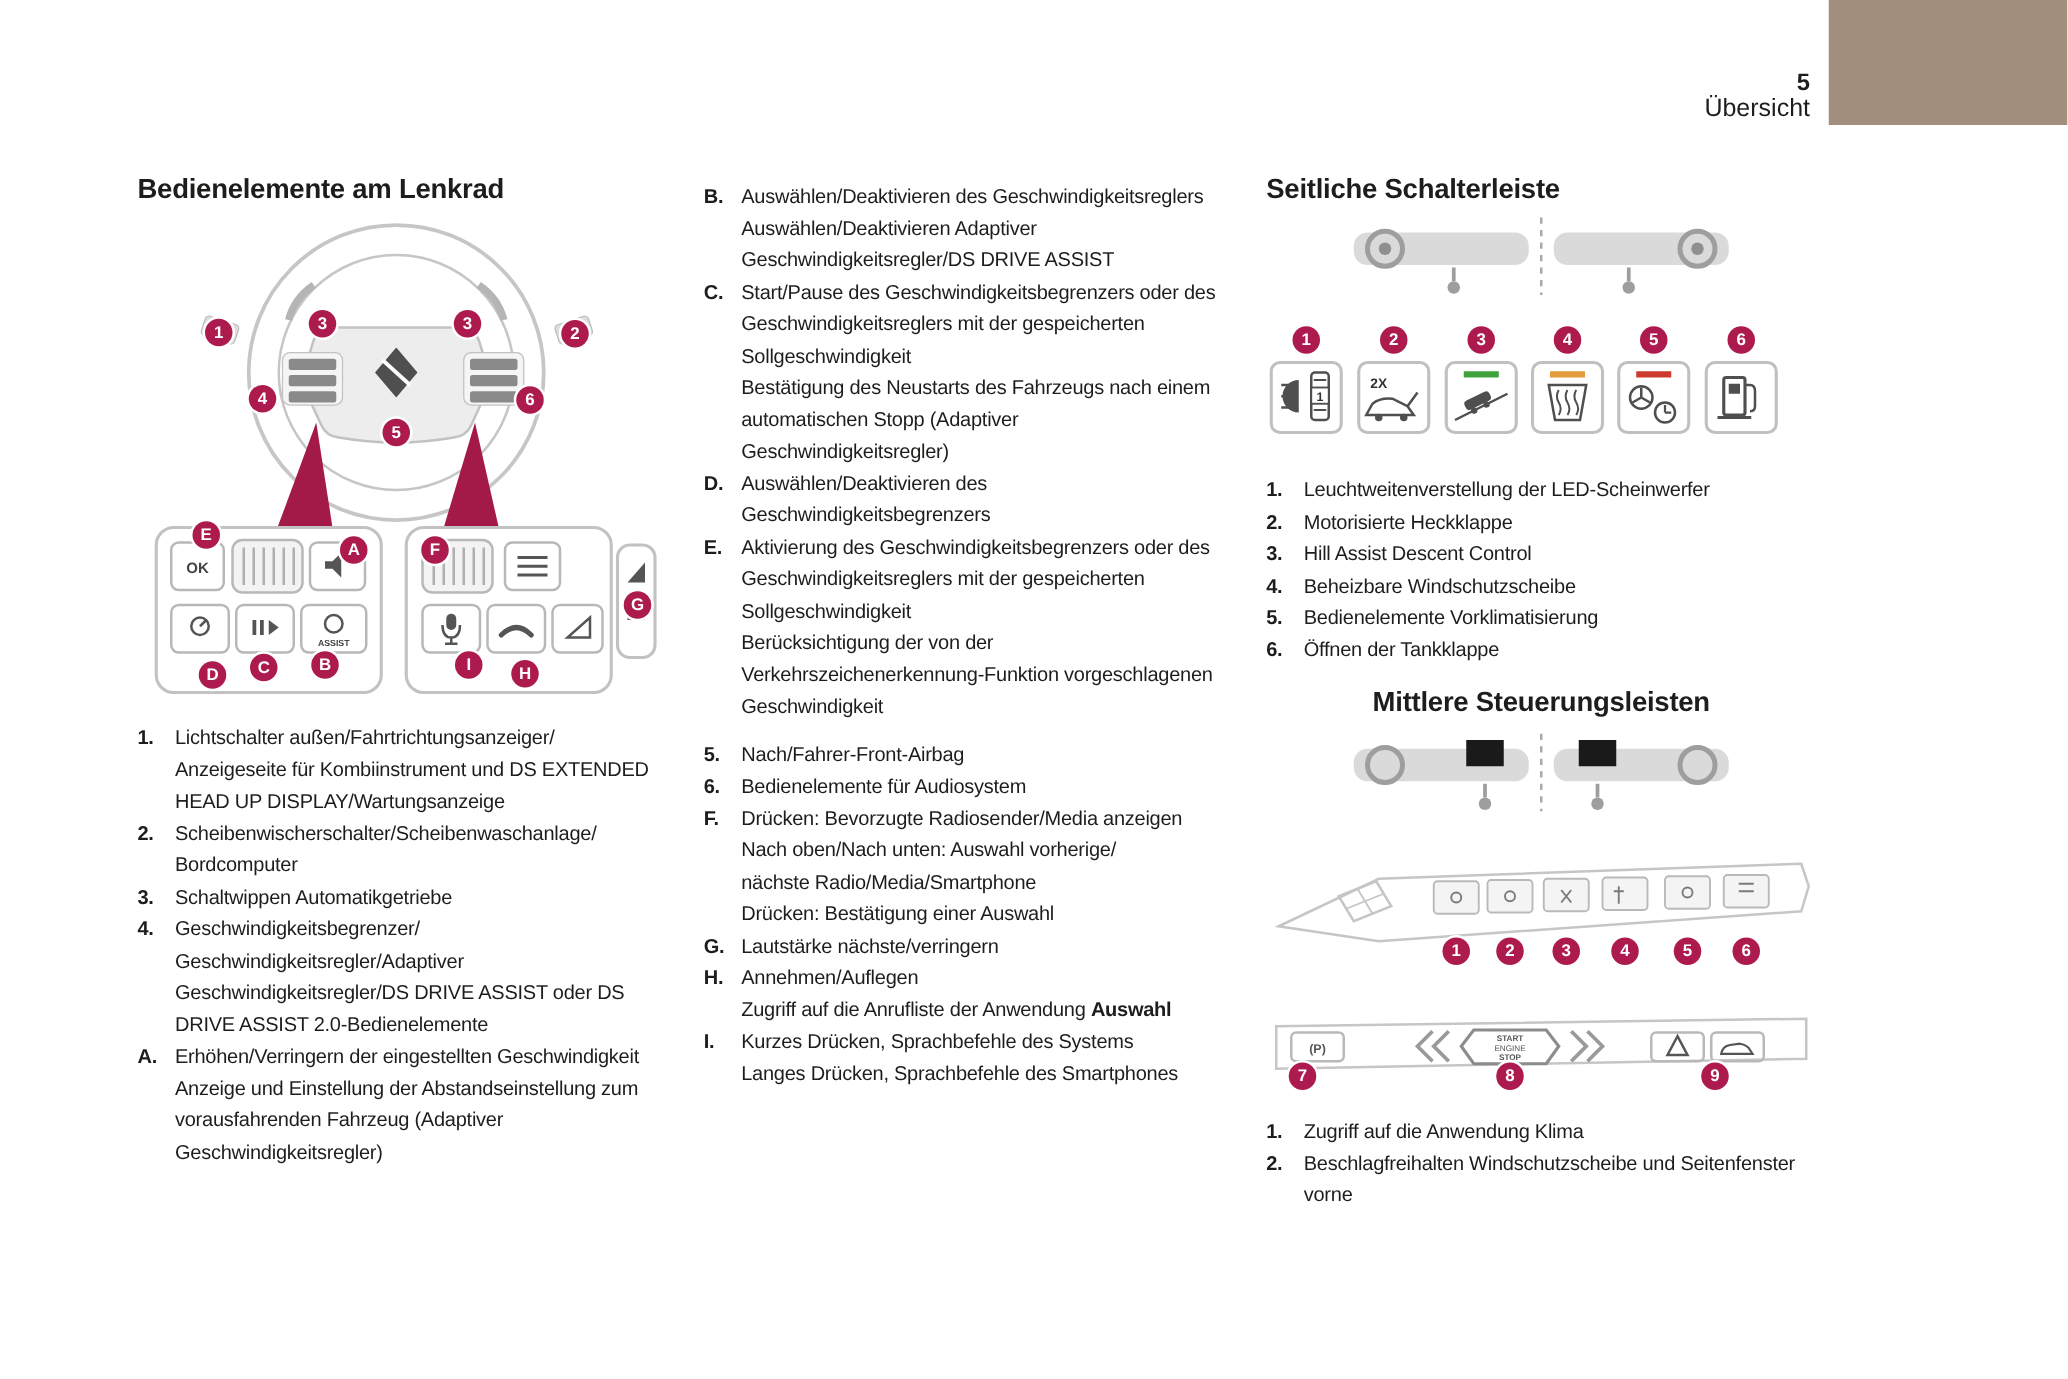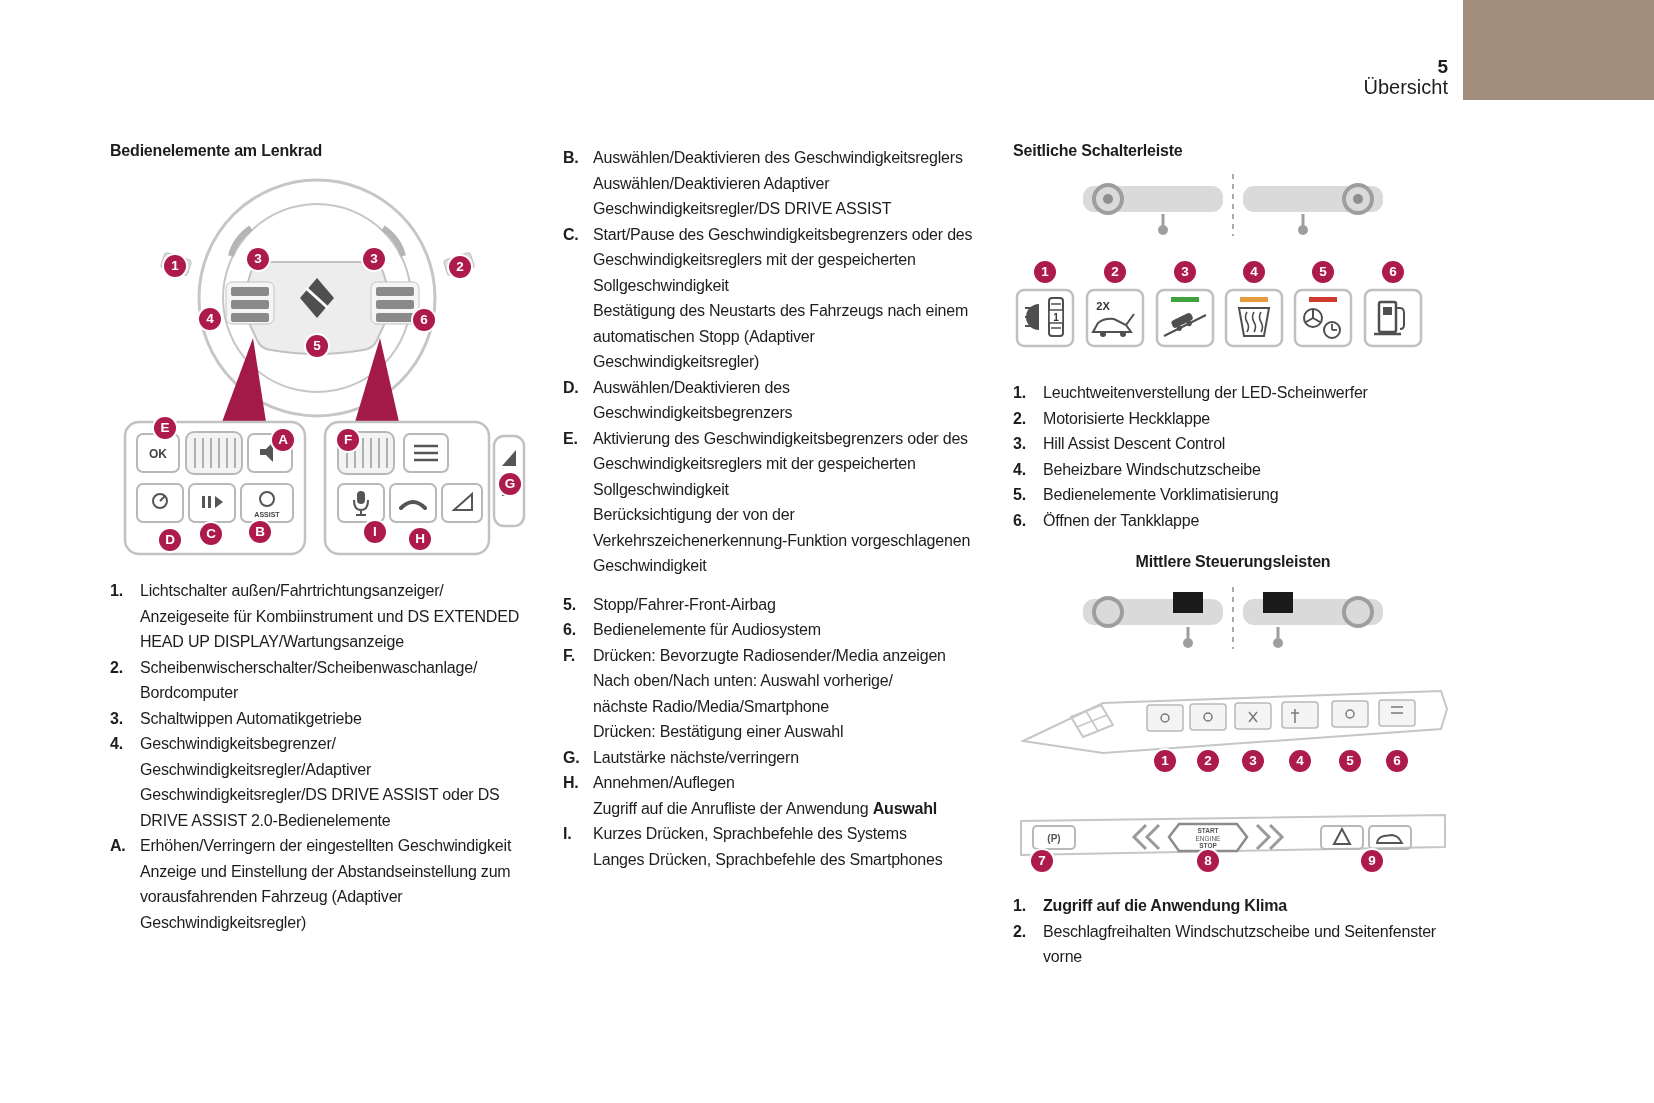--- a/index.html
+++ b/index.html
@@ -8,27 +8,27 @@
     font-family:"Liberation Sans",sans-serif;color:#1d1d1b;overflow:hidden;
   }
   .corner-block{position:absolute;top:0;right:0;width:191px;height:100px;background:#a28e7c;}
   .pageinfo{position:absolute;top:56px;right:206px;text-align:right;}
   .pageinfo .num{font-size:19px;font-weight:700;line-height:21px;}
   .pageinfo .sec{font-size:20px;line-height:21px;}
   .col{position:absolute;top:140px;}
   #col1{left:110px;width:428px;}
   #col2{left:563px;width:420px;}
   #col3{left:1013px;width:440px;}
-  h2{font-size:16px;font-weight:700;margin:0;line-height:22px;letter-spacing:-0.2px;}
+  h2{font-size:22px;font-weight:700;margin:0;line-height:22px;letter-spacing:-0.2px;}
   .list{font-size:16px;line-height:25.5px;letter-spacing:-0.2px;}
   .item{display:flex;align-items:flex-start;}
   .item .mk{flex:0 0 30px;font-weight:700;}
   .item .tx{flex:1;white-space:pre-line;overflow-wrap:break-word;}
   .gap{margin-top:13px;}
-  .bold{font-weight:700;}
+  .bold{font-weight:400;}
   .diagram{position:relative;}
   #wheel-diagram{height:400px;margin-top:8px;}
   #col1 .list{margin-top:8px;}
   #col2 .list{margin-top:5px;}
   #side-diagram{height:200px;margin-top:8px;}
   #side-list{margin-top:10px;}
   #center-heading{margin-top:18px;text-align:center;}
   #center-diagram{height:300px;margin-top:10px;}
   #center-list{margin-top:10px;}
   .badge{
@@ -200,21 +200,21 @@
         <span class="mk">D.</span>
         <span class="tx">Auswählen/Deaktivieren des Geschwindigkeitsbegrenzers</span>
       </div>
     <div class="item">
         <span class="mk">E.</span>
         <span class="tx">Aktivierung des Geschwindigkeitsbegrenzers oder des Geschwindigkeitsreglers mit der gespeicherten Sollgeschwindigkeit
 Berücksichtigung der von der Verkehrszeichenerkennung-Funktion vorgeschlagenen Geschwindigkeit</span>
       </div>
     <div class="item gap">
         <span class="mk">5.</span>
-        <span class="tx">Stopp/Fahrer-Front-Airbag</span>
+        <span class="tx">Nach/Fahrer-Front-Airbag</span>
       </div>
     <div class="item">
         <span class="mk">6.</span>
         <span class="tx">Bedienelemente für Audiosystem</span>
       </div>
     <div class="item">
         <span class="mk">F.</span>
         <span class="tx">Drücken: Bevorzugte Radiosender/Media anzeigen
 Nach oben/Nach unten: Auswahl vorherige/
 nächste Radio/Media/Smartphone

